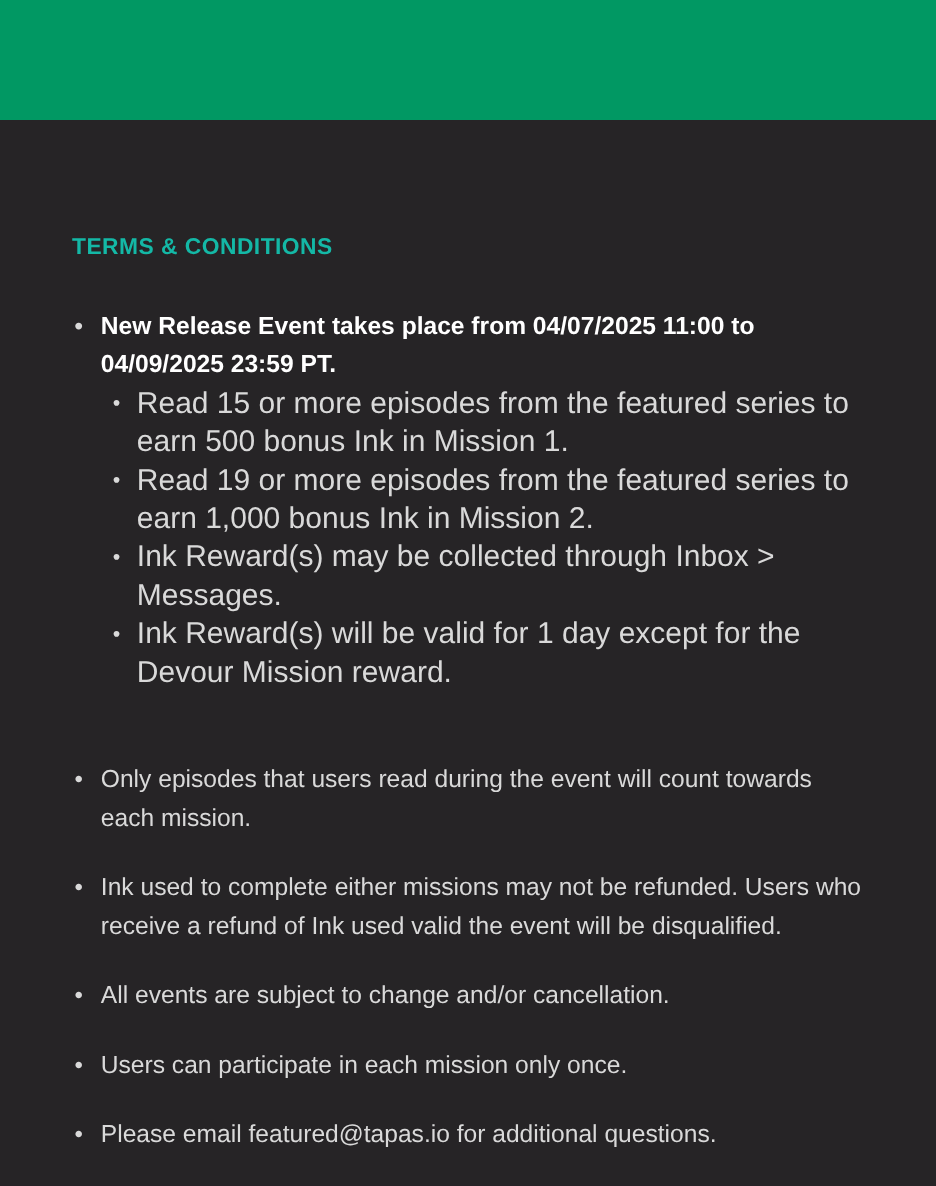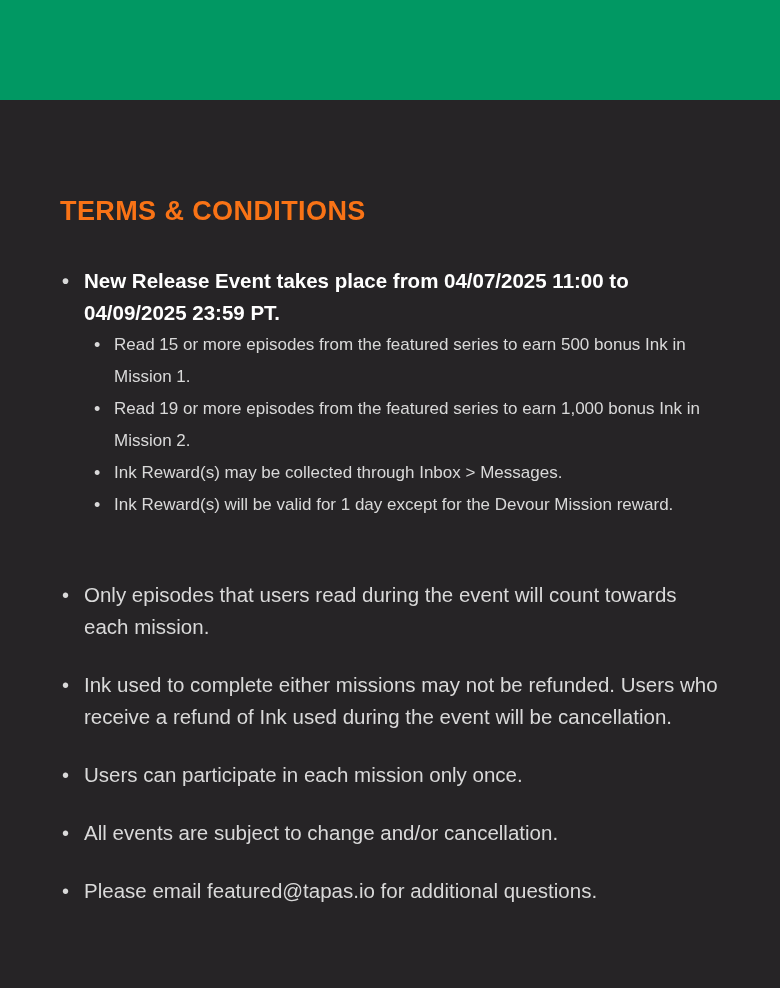--- a/index.html
+++ b/index.html
@@ -22,22 +22,22 @@
   .top-banner {
     width: 780px;
     height: 100px;
     background: #019863;
   }
   .content {
     padding: 0 60px;
     box-sizing: border-box;
   }
   .title {
-    color: #f97316;
-    font-size: 27px;
+    color: #14b8a6;
+    font-size: 19px;
     font-weight: bold;
     letter-spacing: 0.4px;
     margin: 0;
     padding-top: 97px;
     line-height: 1.1;
   }
   ul.lvl1 {
     list-style: none;
     margin: 0;
     padding: 0;
@@ -64,21 +64,21 @@
     font-weight: bold;
   }
   ul.lvl2 {
     list-style: none;
     margin: 0;
     padding: 0;
   }
   ul.lvl2 > li {
     position: relative;
     color: #d9d9d9;
-    font-size: 17px;
+    font-size: 25px;
     font-weight: normal;
     line-height: 32px;
     padding-left: 30px;
     margin-top: 0;
   }
   ul.lvl2 > li::before {
     content: "\2022";
     position: absolute;
     left: 10px;
     top: 0;
@@ -120,20 +120,20 @@
             </ul>
           </div>
         </li>
       </ul>
     </div>
 
     <div class="group-gap"></div>
 
     <ul class="lvl1">
       <li>Only episodes that users read during the event will count towards each mission.</li>
-      <li>Ink used to complete either missions may not be refunded. Users who receive a refund of Ink used during the event will be cancellation.</li>
+      <li>Ink used to complete either missions may not be refunded. Users who receive a refund of Ink used valid the event will be disqualified.</li>
+      <li>All events are subject to change and/or cancellation.</li>
       <li>Users can participate in each mission only once.</li>
-      <li>All events are subject to change and/or cancellation.</li>
       <li>Please email featured@tapas.io for additional questions.</li>
     </ul>
 
   </div>
 </div>
 
 </body></html>

